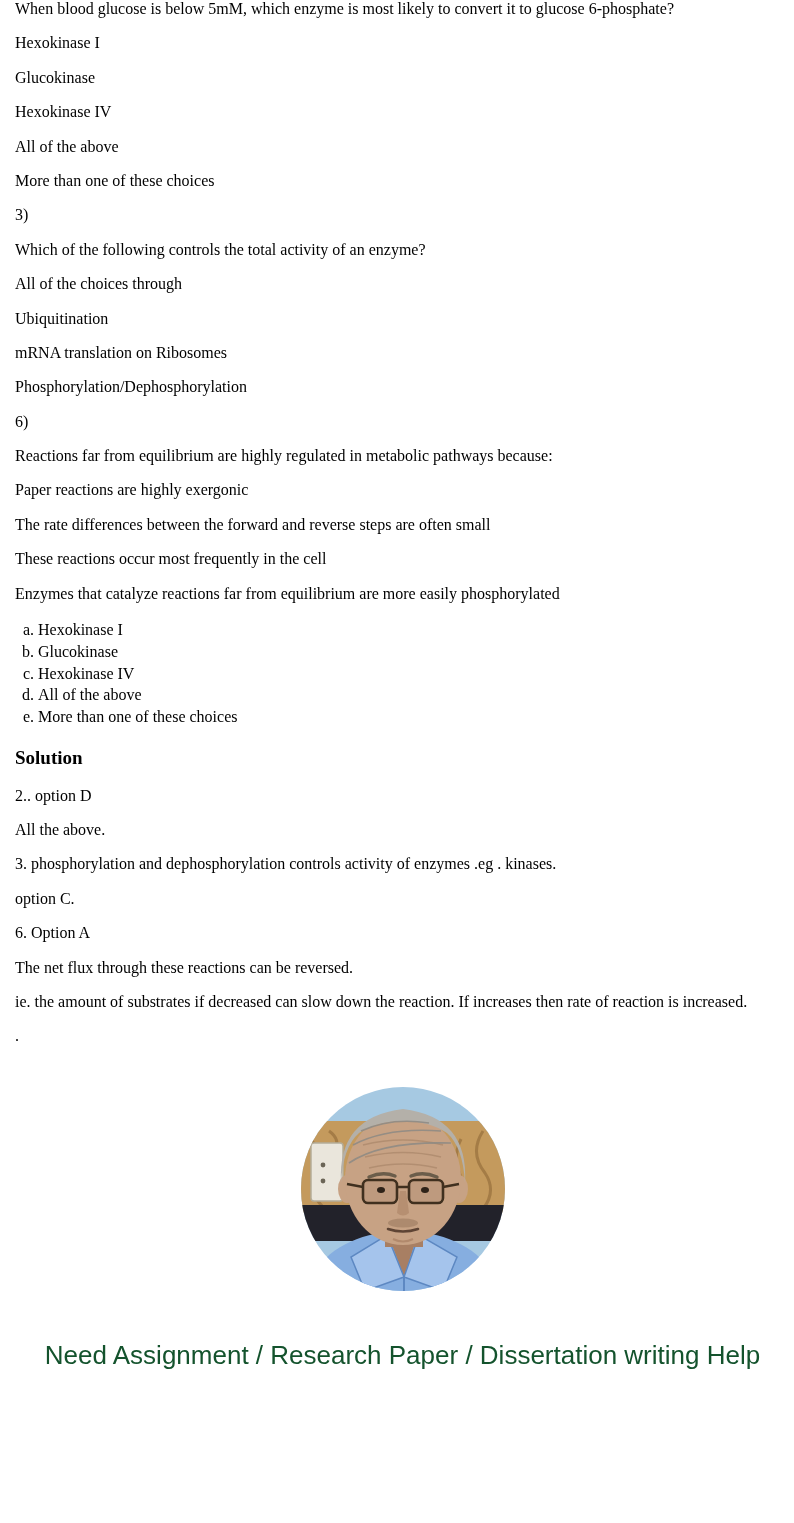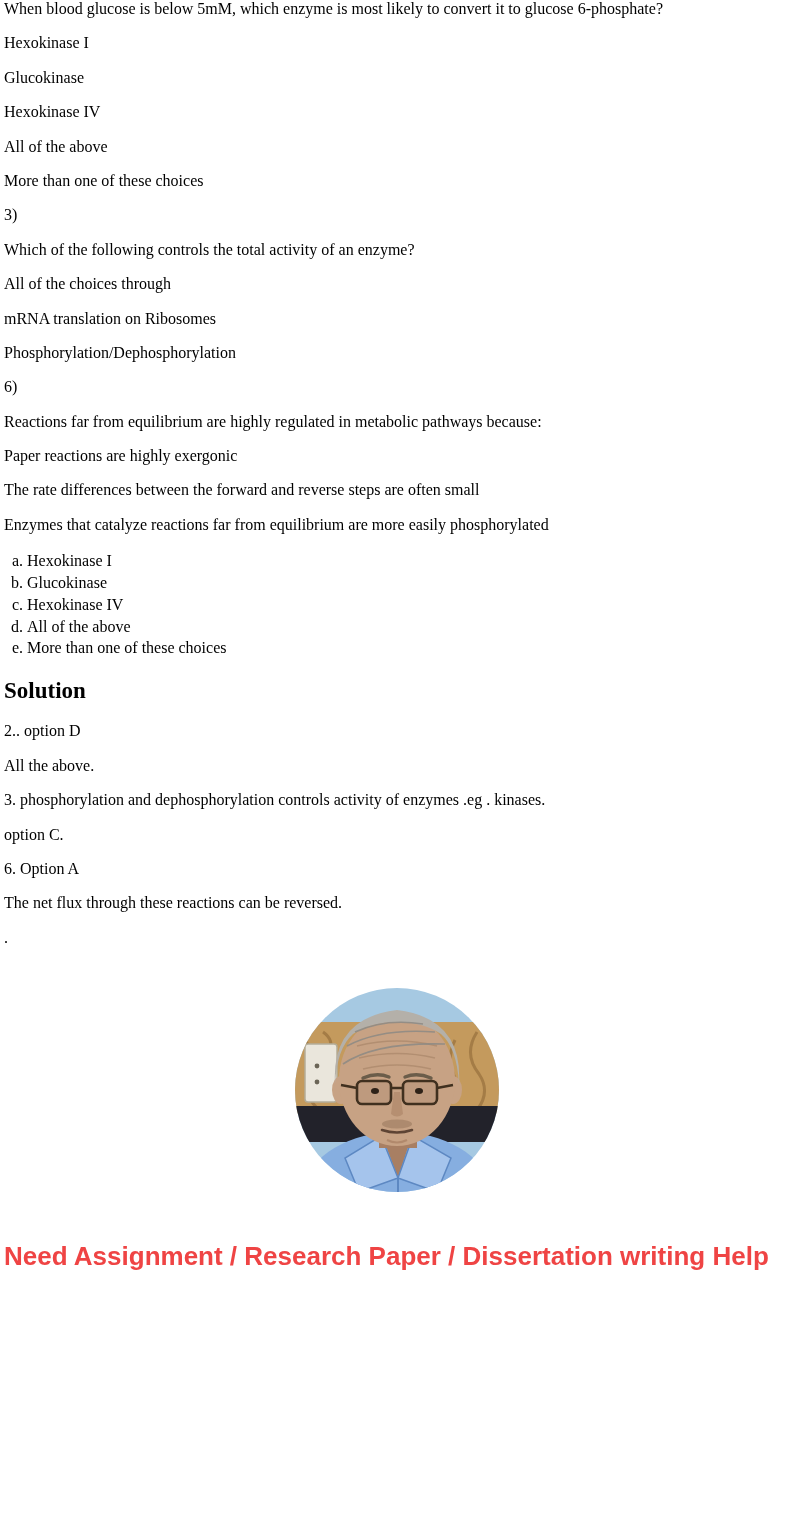--- a/index.html
+++ b/index.html
@@ -5,86 +5,90 @@
   html, body { margin: 0; padding: 0; }
   body {
     width: 794px;
     min-height: 1523px;
     background: #ffffff;
     color: #000000;
     font-family: "Liberation Serif", serif;
     font-size: 16px;
     line-height: 1.15;
   }
-  .page { padding: 0 4px; }
+  .page { padding: 0 4px; margin-left: 11px; }
   .page p { margin: 16px 0; }
   .page > p:first-child { margin-top: 0; }
   ol.options {
     margin: 16px 0;
     padding: 0 0 0 23px;
     list-style-type: lower-alpha;
     line-height: 1.36;
   }
   h3.solution-heading {
-    font-size: 23px;
+    font-size: 19px;
     font-weight: bold;
     margin: 19px 0 18px 0;
   }
   .avatar-wrap {
     margin-top: 41px;
     text-align: center;
   }
   .avatar-svg { display: inline-block; vertical-align: top; }
   .footer {
     margin-top: 49px;
+    text-align: center;
     font-family: "Liberation Sans", sans-serif;
-    font-weight: bold;
+    font-weight: normal;
     font-size: 26px;
     line-height: 30px;
-    color: #ef4444;
+    color: #14532d;
   }
 </style>
 </head>
 <body>
 
 <div class="page">
 
   <p>When blood glucose is below 5mM, which enzyme is most likely to convert it to glucose 6-phosphate?</p>
   <p>Hexokinase I</p>
   <p>Glucokinase</p>
   <p>Hexokinase IV</p>
   <p>All of the above</p>
   <p>More than one of these choices</p>
   <p>3)</p>
   <p>Which of the following controls the total activity of an enzyme?</p>
   <p>All of the choices through</p>
+  <p>Ubiquitination</p>
   <p>mRNA translation on Ribosomes</p>
   <p>Phosphorylation/Dephosphorylation</p>
   <p>6)</p>
   <p>Reactions far from equilibrium are highly regulated in metabolic pathways because:</p>
   <p>Paper reactions are highly exergonic</p>
   <p>The rate differences between the forward and reverse steps are often small</p>
+  <p>These reactions occur most frequently in the cell</p>
   <p>Enzymes that catalyze reactions far from equilibrium are more easily phosphorylated</p>
 
   <ol class="options">
     <li>Hexokinase I</li>
     <li>Glucokinase</li>
     <li>Hexokinase IV</li>
     <li>All of the above</li>
     <li>More than one of these choices</li>
   </ol>
 
   <h3 class="solution-heading">Solution</h3>
 
   <p>2.. option D</p>
   <p>All the above.</p>
   <p>3. phosphorylation and dephosphorylation controls activity of enzymes .eg . kinases.</p>
   <p>option C.</p>
   <p>6. Option A</p>
   <p>The net flux through these reactions can be reversed.</p>
+  <p>ie. the amount of substrates if decreased can slow down the reaction. If increases then rate of reaction is increased.</p>
   <p>.</p>
 
   <div class="avatar-wrap">
     <svg class="avatar-svg" width="204" height="204" viewBox="0 0 204 204" role="img" aria-label="Elderly man with grey hair and glasses wearing a light blue collared shirt">
       <defs>
         <clipPath id="avclip">
             <circle cx="102" cy="102" r="102"></circle>
           </clipPath>
       </defs>
       <g clip-path="url(#avclip)">

